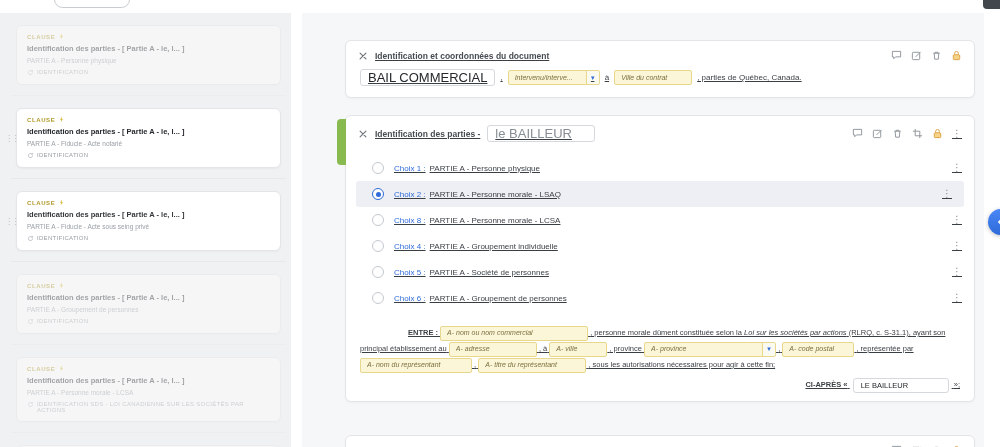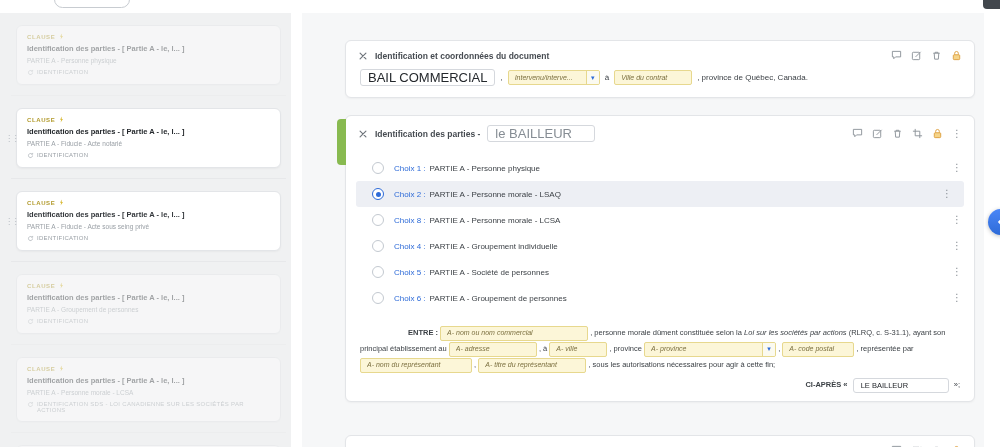--- a/index.html
+++ b/index.html
@@ -27,21 +27,21 @@
   .badge-row { display:flex; align-items:center; gap:3px; }
   .badge { font-size:6px; font-weight:bold; letter-spacing:.6px; color:#b1992a; }
   .ctitle { font-size:7.5px; font-weight:bold; color:#33373b; margin-top:4px; }
   .card.active .ctitle { color:#24282c; }
   .csub { font-size:6.5px; color:#9aa0a6; margin-top:4px; }
   .ctag { display:flex; align-items:flex-start; gap:3px; font-size:6px; color:#9aa0a6; margin-top:5px; letter-spacing:.3px; }
   .drag { position:absolute; left:-12px; top:50%; transform:translateY(-50%); color:#b4bac0; font-size:8px; letter-spacing:-1.5px; cursor:grab; }
 
   
   .main { position:absolute; left:302px; top:13px; width:682px; bottom:0; background:#f6f7f8; }
-  .panel { position:absolute; left:43px; width:630px; background:#fff; border:1px solid #e3e5e8; border-radius:6px; box-shadow:0 1px 2px rgba(0,0,0,.04); }
+  .panel { position:absolute; left:43px; width:630px; background:#fff; border:1px solid #e3e5e8; border-radius:6px; box-shadow:0 1px 2px rgba(0,0,0,.04);text-decoration:underline; }
   .panel-doc { top:27px; }
   .panel-parties { top:102px; }
   .panel-next { top:422px; height:60px; }
 
   .phead { display:flex; align-items:center; gap:7px; padding:9px 12px 5px; }
   .ptitle { font-size:8.5px; font-weight:bold; color:#474c52; }
   .hicons { margin-left:auto; display:flex; align-items:center; gap:9px; color:#8a9097; }
   .hicons .ic { display:inline-flex; cursor:pointer; }
   .kebab { color:#8a9097; font-size:10px; cursor:pointer; line-height:1; }
 
@@ -238,21 +238,21 @@
       <span class="inp">BAIL COMMERCIAL</span>
       <span>,</span>
       <span class="field fw-interv">
         <span class="ftext">Intervenu/interve...</span>
         <span class="fcaret">▾</span>
       </span>
       <span>à</span>
       <span class="field plain fw-villec">
         <span class="ftext">Ville du contrat</span>
       </span>
-      <span>, province de Québec, Canada.</span>
+      <span>, parties de Québec, Canada.</span>
     </div>
   </div>
 
   <div class="panel panel-parties">
     <div class="green-tab"></div>
     <div class="phead">
       <svg width="10" height="10" viewBox="0 0 12 12" fill="none" stroke="#6f757c" stroke-width="1.4" stroke-linecap="round">
           <path d="M2.5 9.5l7-7M2.5 2.5l7 7"></path>
         </svg>
       <span class="ptitle">Identification des parties -</span>

